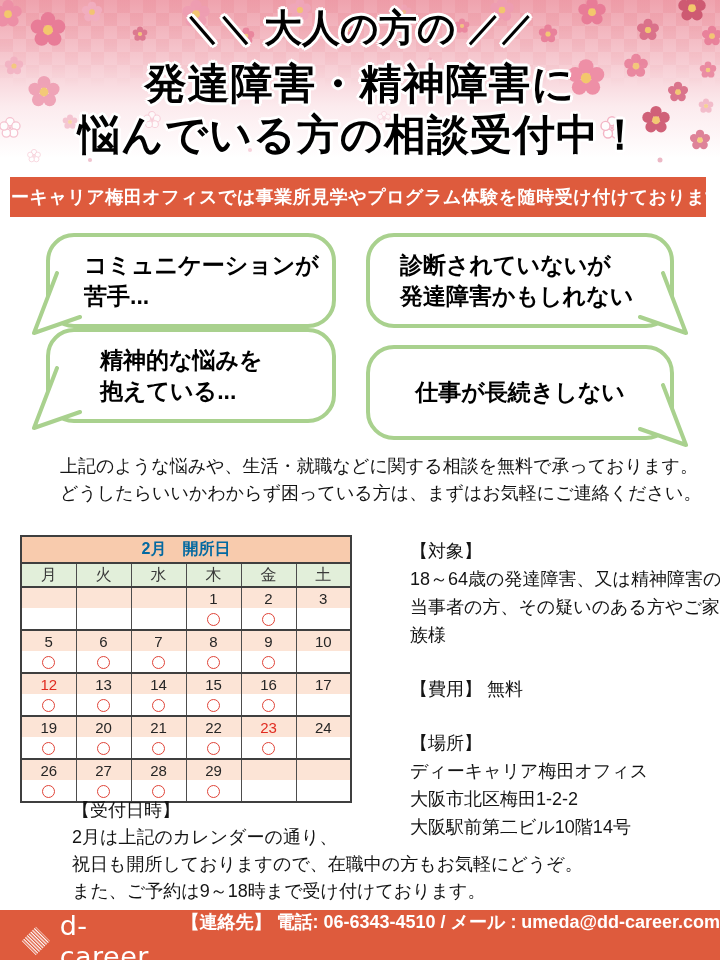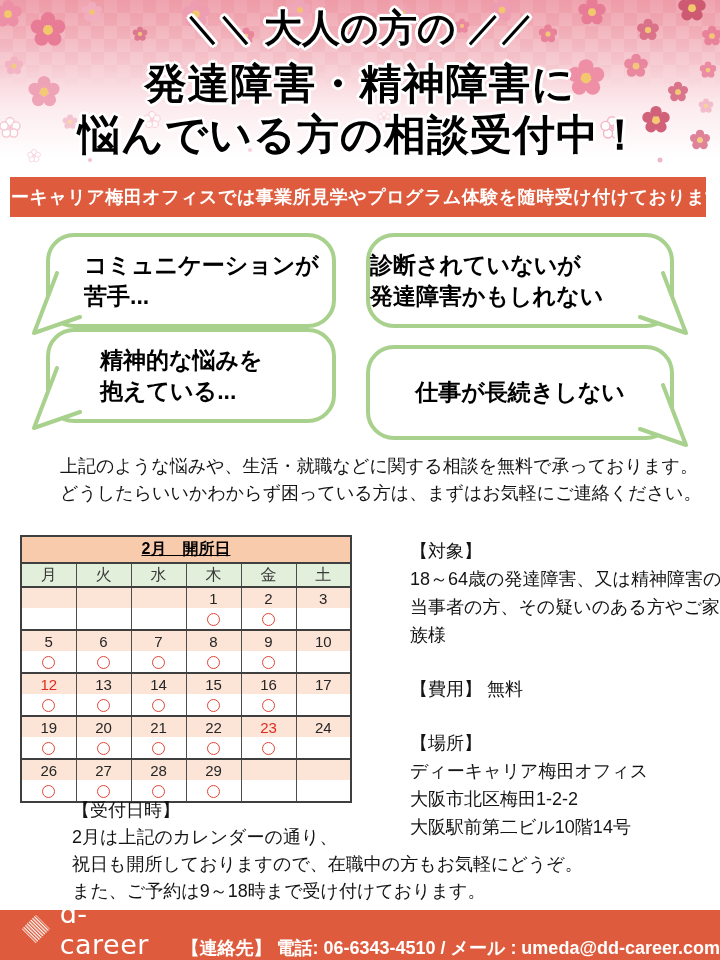--- a/index.html
+++ b/index.html
@@ -48,53 +48,53 @@
   .bubble {
     position:absolute; background:#fff; border:4px solid var(--green); border-radius:28px;
     display:flex; align-items:center;
   }
   .bubble-text { font-size:23px; font-weight:800; line-height:1.32; color:#000; }
   #bubble1 { left:46px;  top:233px; width:282px; height:87px; }
   #bubble2 { left:366px; top:233px; width:300px; height:87px; }
   #bubble3 { left:46px;  top:328px; width:282px; height:87px; }
   #bubble4 { left:366px; top:345px; width:300px; height:87px; justify-content:center;align-items:center; }
   #bubble1 .bubble-text { padding-left:34px; }
-  #bubble2 .bubble-text { }
+  #bubble2 .bubble-text { padding-left:30px; }
   #bubble3 .bubble-text { padding-left:50px; }
   #bubble4 .bubble-text { text-align:center; }
   .tail { position:absolute; width:58px; height:66px; bottom:-13px; }
   .tail.left  { left:-18px; }
   .tail.right { right:-18px; transform:scaleX(-1); }
   .tail-line { stroke:var(--green); stroke-width:4; fill:none; stroke-linecap:round; stroke-linejoin:round; }
 
   
   .intro { position:absolute; left:60px; top:453px; font-size:18px; line-height:27px; }
 
   
   .calendar {
     position:absolute; left:20px; top:535px; width:332px;
     border-collapse:collapse; table-layout:fixed; border:2.5px solid #3f3f3f;
   }
   .calendar td { border-left:1.5px solid #4d4d4d; border-right:1.5px solid #4d4d4d; text-align:center; padding:0; }
-  .cal-title td { background:var(--cal-title-bg); font-weight:700; font-size:16px; color:#000000; height:25px; border-bottom:2px solid #3f3f3f;text-decoration:underline; }
+  .cal-title td { background:var(--cal-title-bg); font-weight:700; font-size:16px; color:#0369a1; height:25px; border-bottom:2px solid #3f3f3f; }
   .cal-days td { background:var(--cal-day-bg); font-size:16px; color:#3a3a3a; height:22px; border-bottom:2px solid #3f3f3f; }
   .date-row td { background:var(--cal-date-bg); font-size:15px; color:#262626; height:20px; border-bottom:none; }
   .date-row td.holiday { color:var(--holiday-red); }
   .circle-row td { background:#fff; height:21px; border-top:none; border-bottom:2px solid #3f3f3f; }
   .open-mark { display:inline-block; width:11px; height:11px; border:1.6px solid var(--mark-red); border-radius:50%; vertical-align:middle; }
 
   
   .info { position:absolute; left:364px; top:537px; width:345px; font-size:18px; line-height:28px;margin-left:46px; }
   .info-gap { height:26px; }
 
   
   .notice { position:absolute; left:72px; top:797px; font-size:18px; line-height:27px; }
 
   
-  .footer { position:absolute; left:0; bottom:0; width:720px; height:50px; background:var(--accent); display:flex; align-items:flex-end; }
+  .footer { position:absolute; left:0; bottom:0; width:720px; height:50px; background:var(--accent); display:flex; align-items:flex-start; }
   .logo { display:flex; align-items:center; margin-left:20px; }
   .logo-text { color:#fff; font-size:27px; font-weight:500; letter-spacing:.5px; margin-left:8px; font-family:"DejaVu Sans",sans-serif; }
   .contact { color:#fff; font-size:18px; font-weight:700; margin-left:24px; white-space:nowrap; }
 </style>
 </head>
 <body>
 
 <svg width="0" height="0" style="position:absolute">
   <defs>
     <g id="petals">

